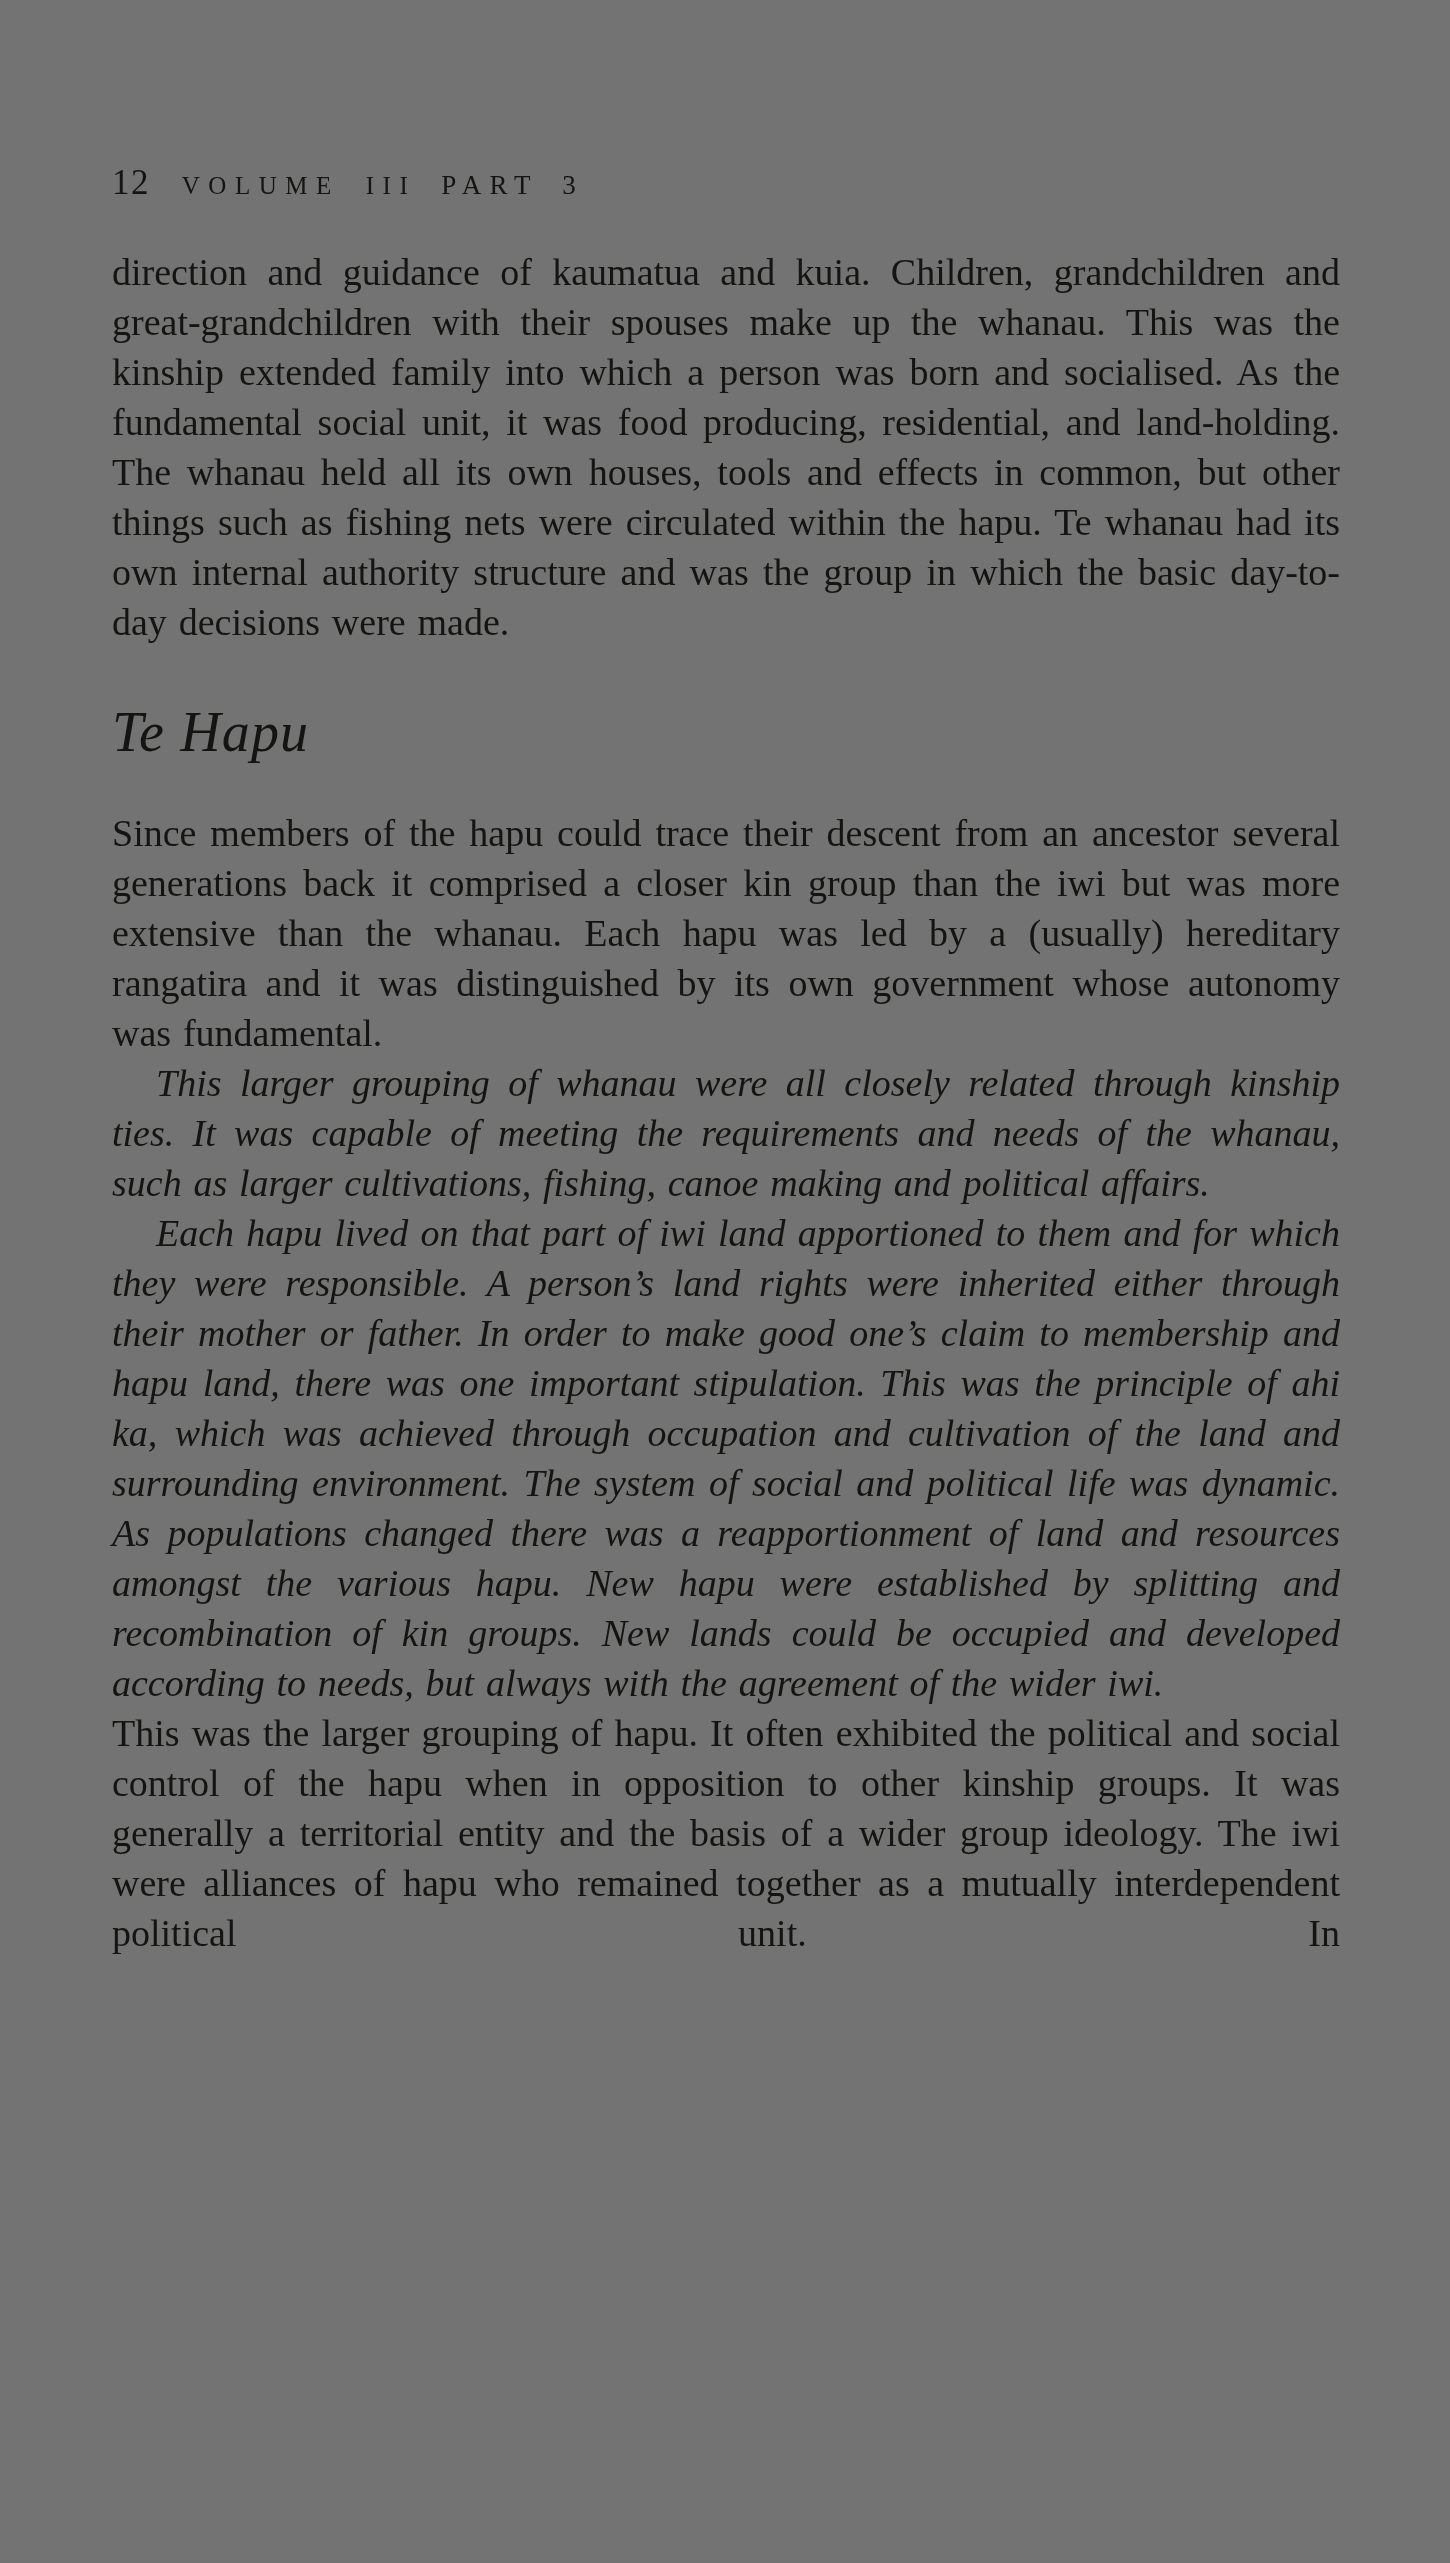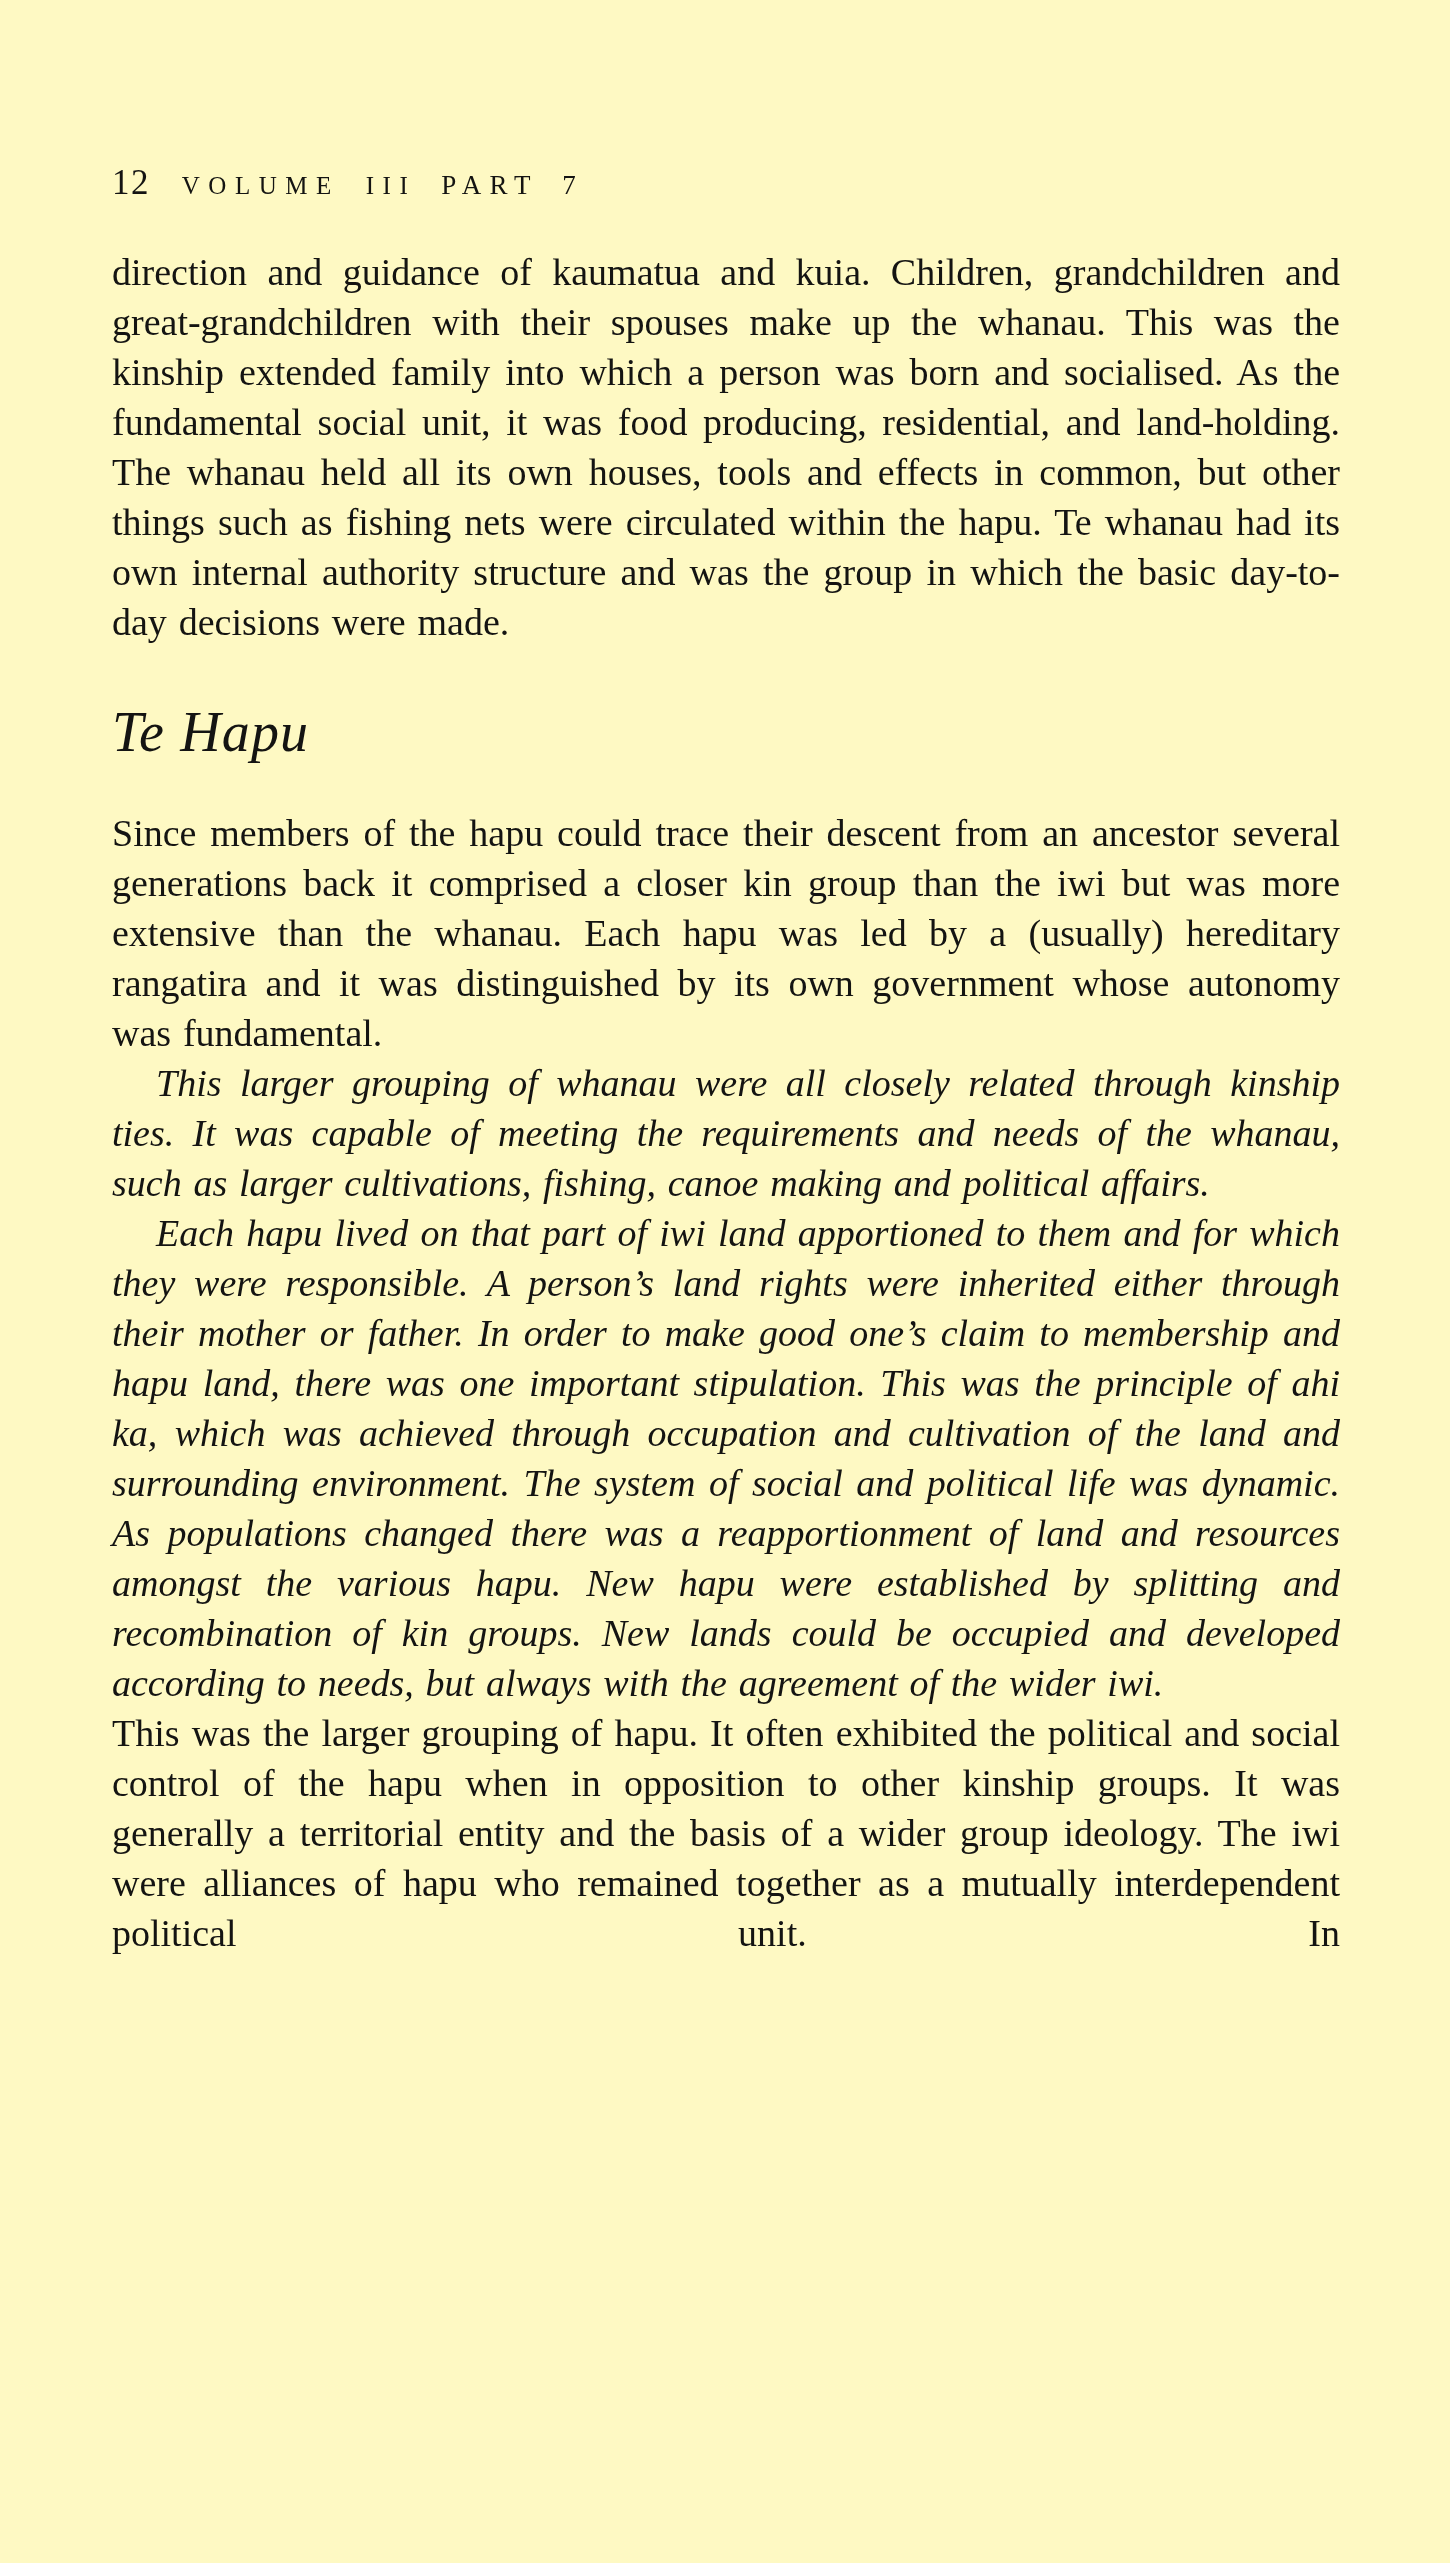--- a/index.html
+++ b/index.html
@@ -5,21 +5,21 @@
   html, body {
     margin: 0;
     padding: 0;
     background: #e8e8e8;
   }
   .page {
     position: relative;
     width: 1450px;
     height: 2563px;
     margin: 0 auto;
-    background: #fef9c3;
+    background: #737373;
     color: #141412;
     font-family: "Liberation Serif", "DejaVu Serif", serif;
     box-sizing: border-box;
     padding: 160px 110px 0 112px;
     overflow: hidden;
   }
   .page-header {
     display: flex;
     align-items: baseline;
     white-space: nowrap;
@@ -67,21 +67,21 @@
   }
 </style>
 </head>
 <body>
 
 <div class="page">
 
   <header class="page-header">
     <span class="page-num">12</span>
     <span class="volume">VOLUME III</span>
-    <span class="part">PART 7</span>
+    <span class="part">PART 3</span>
   </header>
 
   <p class="para">direction and guidance of kaumatua and kuia. Children, grandchildren and great-grandchildren with their spouses make up the whanau. This was the kinship extended family into which a person was born and socialised. As the fundamental social unit, it was food producing, residential, and land-holding. The whanau held all its own houses, tools and effects in common, but other things such as fishing nets were circulated within the hapu. Te whanau had its own internal authority structure and was the group in which the basic day-to-day decisions were made.</p>
 
   <h2 class="section-heading">Te Hapu</h2>
 
   <p class="para">Since members of the hapu could trace their descent from an ancestor several generations back it comprised a closer kin group than the iwi but was more extensive than the whanau. Each hapu was led by a (usually) hereditary rangatira and it was distinguished by its own government whose autonomy was fundamental.</p>
 
   <p class="para indent">This larger grouping of whanau were all closely related through kinship ties. It was capable of meeting the requirements and needs of the whanau, such as larger cultivations, fishing, canoe making and political affairs.</p>
 

